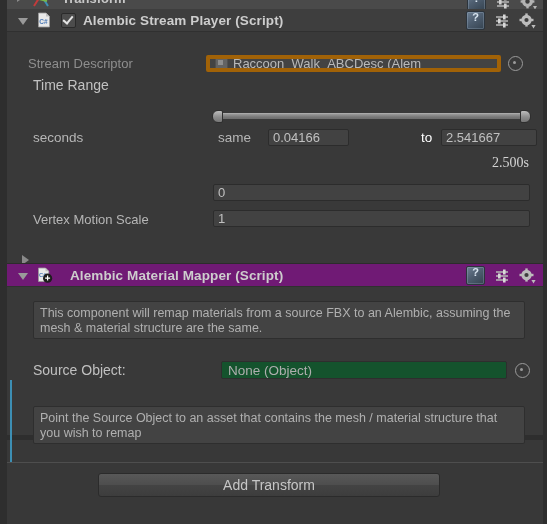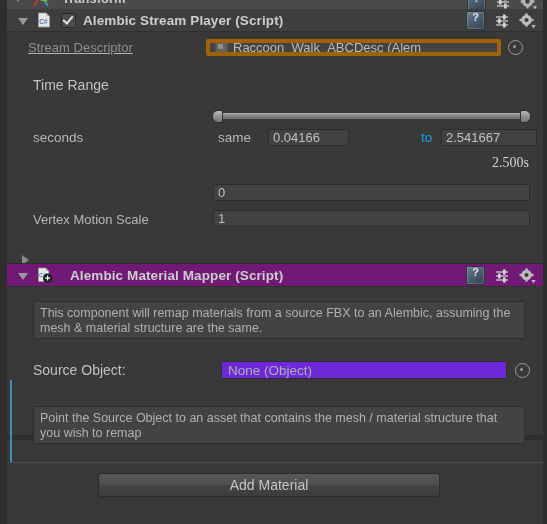--- a/index.html
+++ b/index.html
@@ -281,21 +281,21 @@
   }
   .lbl-from {
     position: absolute; left: 211px; top: 2px;
     font-size: 13.5px; color: #b6b6b6;
   }
   .fld-from {
     position: absolute; left: 261px; top: 1px; width: 81px;
   }
   .lbl-to {
     position: absolute; left: 414px; top: 2px;
-    font-size: 13.5px; color: #0ea5e9;
+    font-size: 13.5px; color: #ffffff;
   }
   .fld-to {
     position: absolute; left: 434px; top: 1px; width: 96px;
   }
   .duration-label {
     position: absolute;
     right: 14px; top: 146px;
     font-size: 14px;
     color: #d4d4d4;
     font-family: "Liberation Serif", serif;
@@ -371,21 +371,21 @@
     position: absolute;
     left: 0; right: 0; top: 96px; height: 22px;
   }
   .src-label {
     position: absolute; left: 26px; top: 2px;
     font-size: 14px; color: #c0c0c0;
   }
   .src-field {
     position: absolute; left: 214px; right: 36px; top: 1px;
     height: 18px;
-    background: #6d28d9;
+    background: #14532d;
     border: 1px solid #2e2e2e;
     border-radius: 2px;
     color: #aeaeae;
     font-size: 13.5px;
     display: flex; align-items: center;
     padding-left: 6px;
     box-sizing: border-box;
   }
   .src-picker {
     position: absolute; right: 13px; top: 3px;
@@ -498,21 +498,21 @@
               <rect x="0.5" y="5.8" width="3" height="2.4"></rect>
               <rect x="11.5" y="5.8" width="3" height="2.4"></rect>
             </g>
             <circle cx="7.5" cy="7" r="2.1" fill="#3e3e3e"></circle>
             <path d="M12.4 12 L16.6 12 L14.5 15.6 Z" fill="#bcbcbc"></path>
           </svg>
         </div>
       </div>
     </div>
 
-    <div class="row" style="margin-top:6px;text-decoration:underline;">
+    <div class="row" style="margin-top:22px;">
       <div class="row-label dim">Stream Descriptor</div>
       <div class="object-field" style="width:295px;">
         <span class="of-icon"></span>
         <span class="of-text">Raccoon_Walk_ABCDesc (Alem</span>
       </div>
       <div class="obj-picker"></div>
     </div>
 
     <div class="time-range-title">Time Range</div>
 
@@ -602,16 +602,16 @@
       <div class="src-field">None (Object)</div>
       <div class="obj-picker src-picker"></div>
     </div>
 
     <div class="helpbox helpbox-2">Point the Source Object to an asset that contains the mesh / material structure that you wish to remap</div>
   </div>
 
   <div class="comp2-bottom-sep"></div>
 
   <div class="addcomp-area">
-    <div class="add-component-btn">Add Material</div>
+    <div class="add-component-btn">Add Transform</div>
   </div>
 
 </div>
 
 </body></html>

